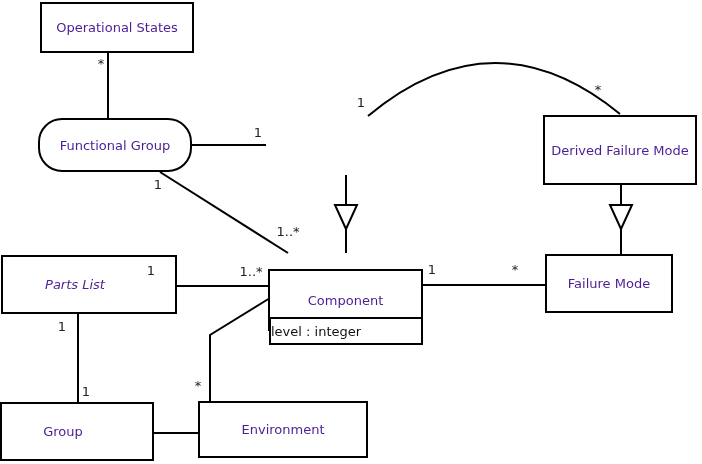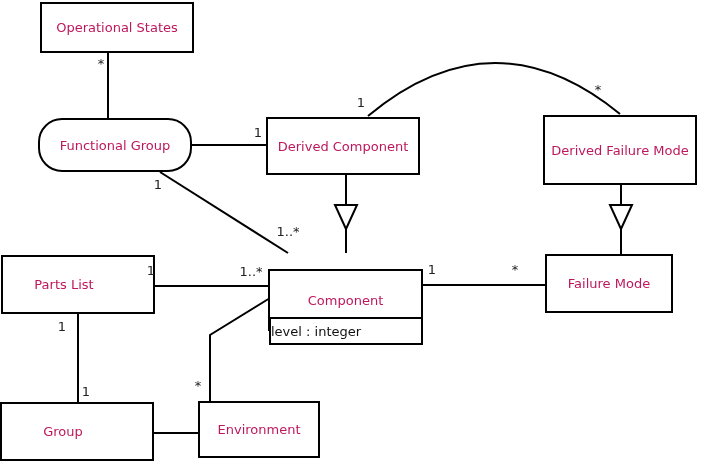--- a/index.html
+++ b/index.html
@@ -27,21 +27,21 @@
   .edges polygon { fill: #ffffff; }
 
   .uml-box {
     position: absolute;
     background: #ffffff;
     border: 2px solid #000000;
     display: flex;
     align-items: center;
     justify-content: center;
     font-size: 13px;
-    color: #be185d;
+    color: #4c1d95;
     white-space: nowrap;
   }
   .uml-box.shift-left .lbl { transform: translateX(-14px); }
 
   .attr-box {
     position: absolute;
     background: #ffffff;
     border: 2px solid #000000;
     display: flex;
     align-items: center;
@@ -95,48 +95,45 @@
   </svg>
 
   <div class="uml-box" style="left:40px; top:2px; width:154px; height:51px;">
     <span class="lbl">Operational States</span>
   </div>
 
   <div class="uml-box" style="left:38px; top:118px; width:154px; height:54px;border-radius:24px;">
     <span class="lbl">Functional Group</span>
   </div>
 
-  <div class="uml-box" style="left:266px; top:117px; width:154px; height:58px;">
-    <span class="lbl">Derived Component</span>
-  </div>
 
   <div class="uml-box" style="left:543px; top:115px; width:154px; height:70px;">
     <span class="lbl">Derived Failure Mode</span>
   </div>
 
-  <div class="uml-box shift-left" style="left:1px; top:255px; width:154px; height:59px;">
+  <div class="uml-box shift-left" style="left:1px; top:255px; width:176px; height:59px;font-style:italic;">
     <span class="lbl">Parts List</span>
   </div>
 
   <div class="uml-box" style="left:268px; top:269px; width:155px; height:62px;">
     <span class="lbl">Component</span>
   </div>
   <div class="attr-box" style="left:269px; top:317px; width:154px; height:28px;">
     <span class="lbl">level : integer</span>
   </div>
 
   <div class="uml-box" style="left:545px; top:254px; width:128px; height:59px;">
     <span class="lbl">Failure Mode</span>
   </div>
 
   <div class="uml-box shift-left" style="left:0px; top:402px; width:154px; height:59px;">
     <span class="lbl">Group</span>
   </div>
 
-  <div class="uml-box" style="left:198px; top:401px; width:122px; height:57px;">
+  <div class="uml-box" style="left:198px; top:401px; width:170px; height:57px;">
     <span class="lbl">Environment</span>
   </div>
 
   <span class="mult" style="left:101px; top:63px;">*</span>
   <span class="mult" style="left:258px; top:132px;">1</span>
   <span class="mult" style="left:158px; top:184px;">1</span>
   <span class="mult" style="left:288px; top:231px;">1..*</span>
   <span class="mult" style="left:361px; top:102px;">1</span>
   <span class="mult" style="left:598px; top:89px;">*</span>
   <span class="mult" style="left:151px; top:270px;">1</span>

